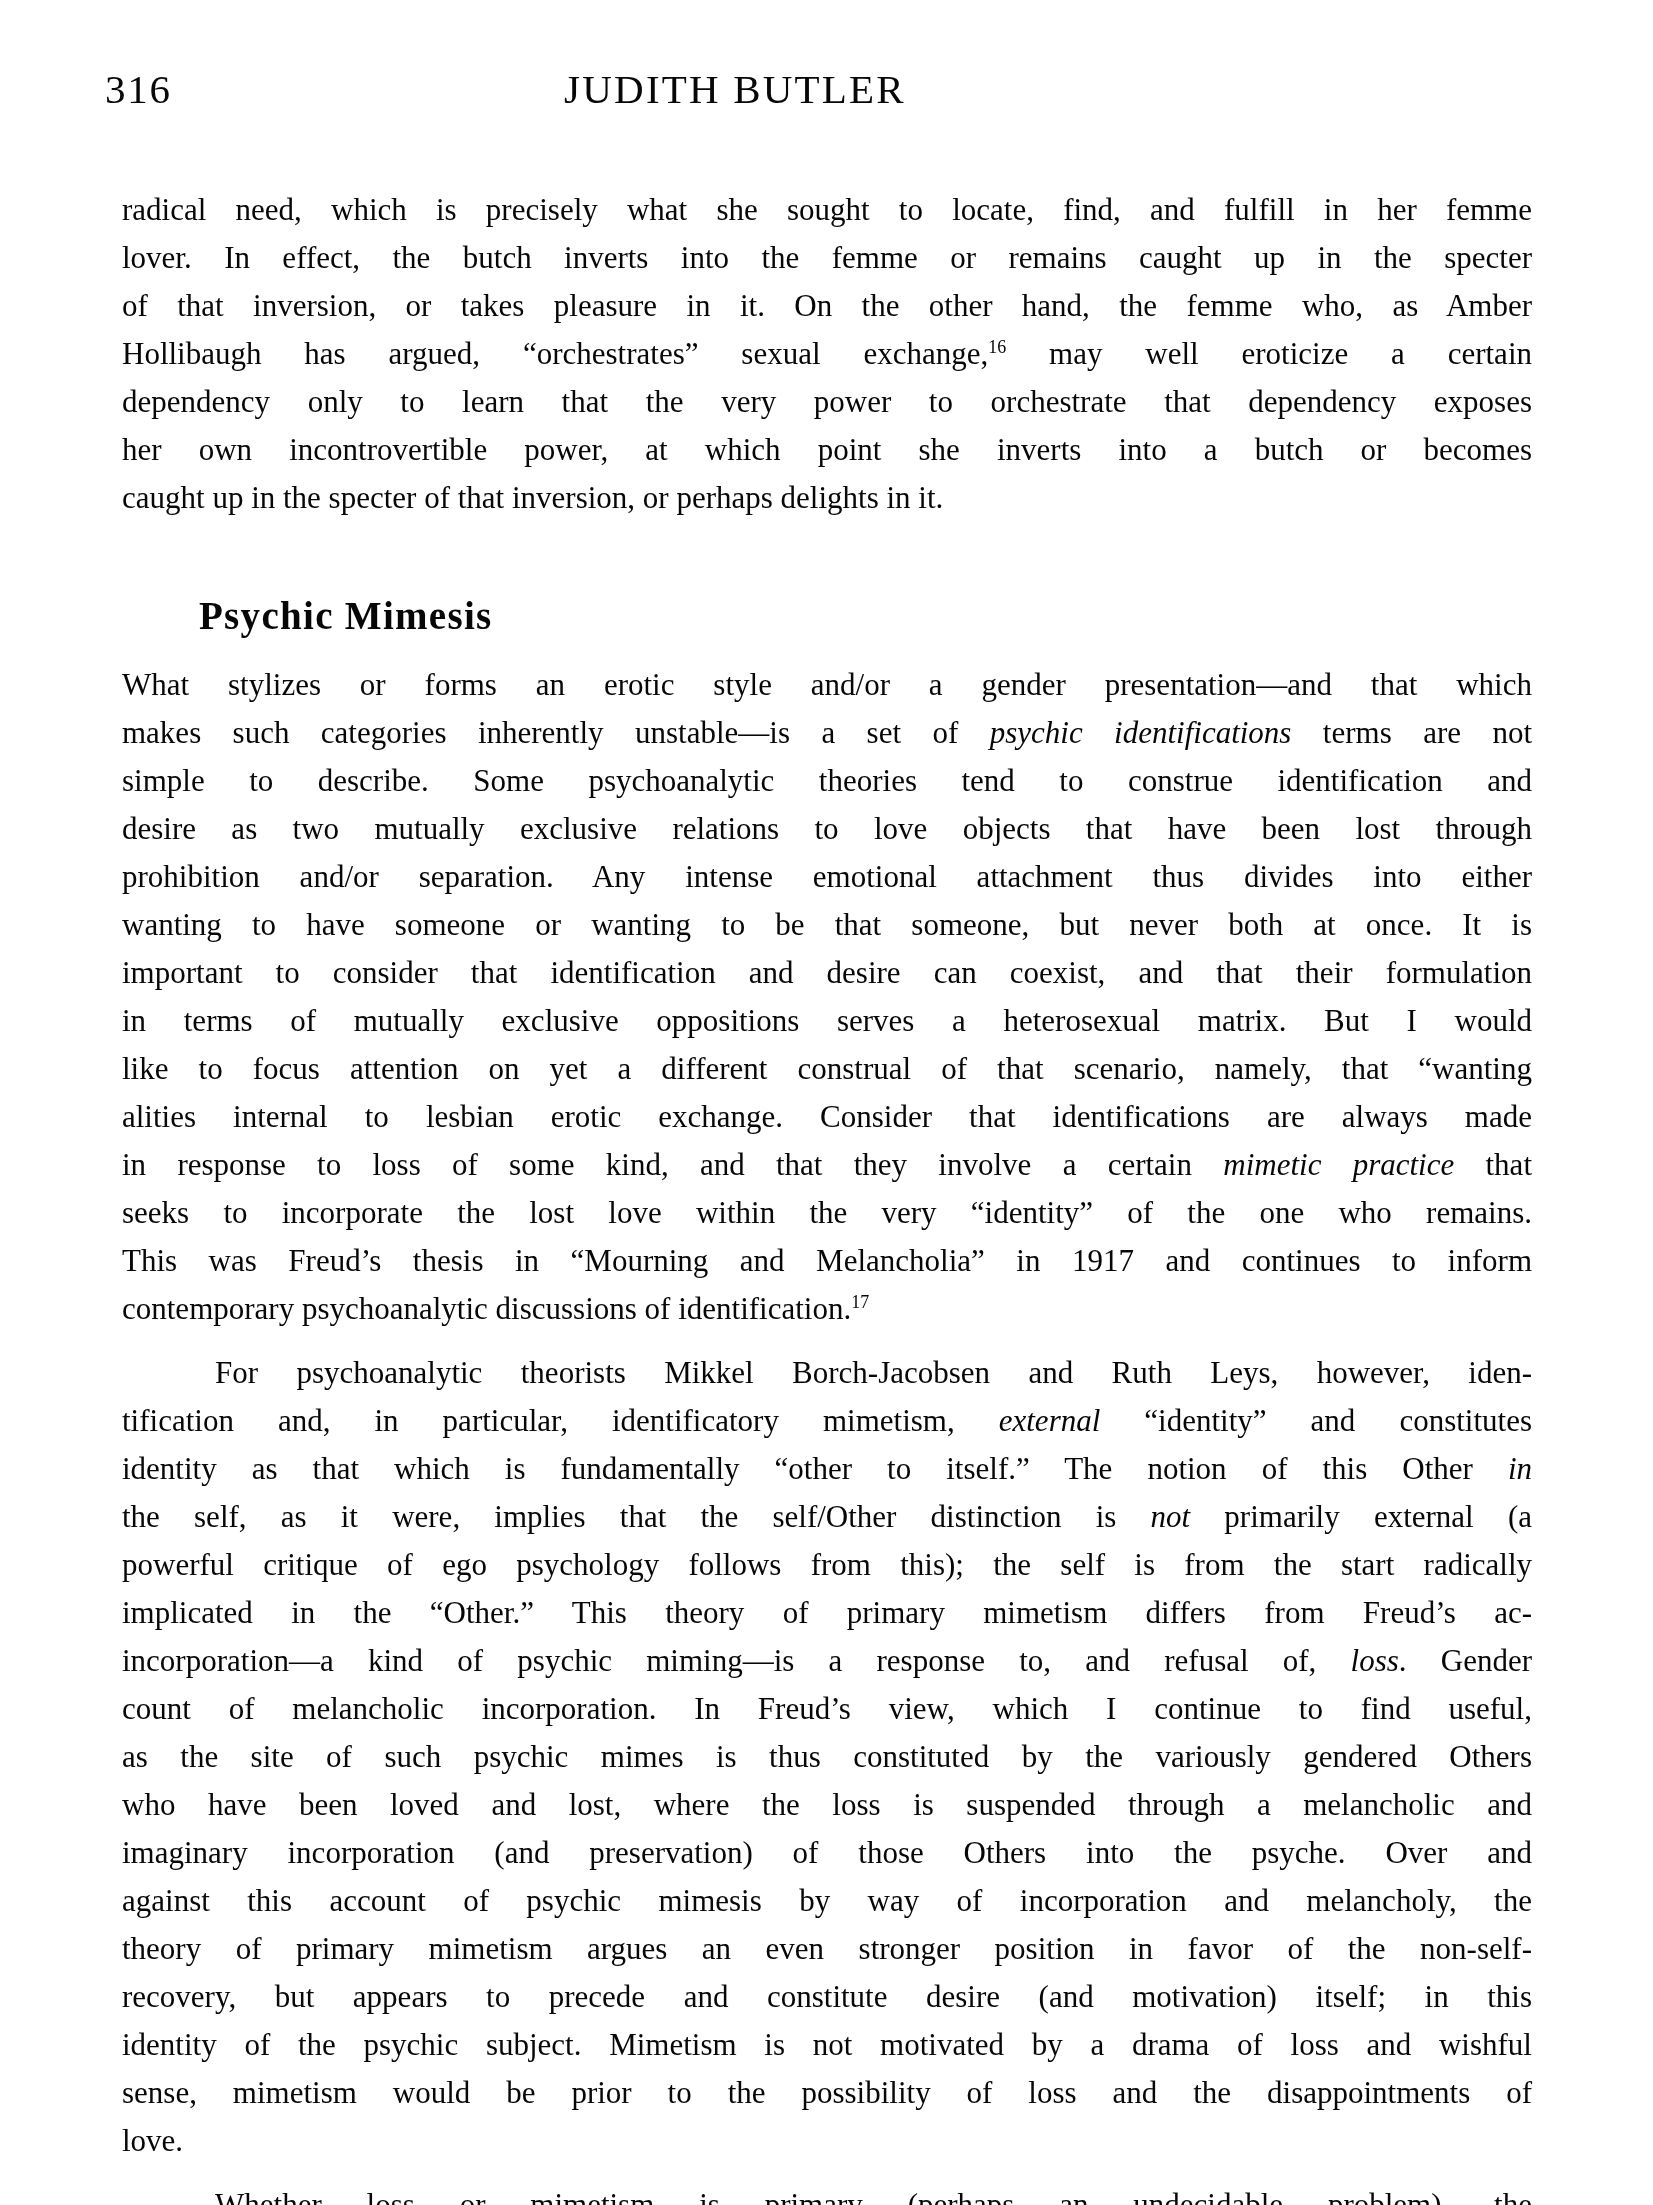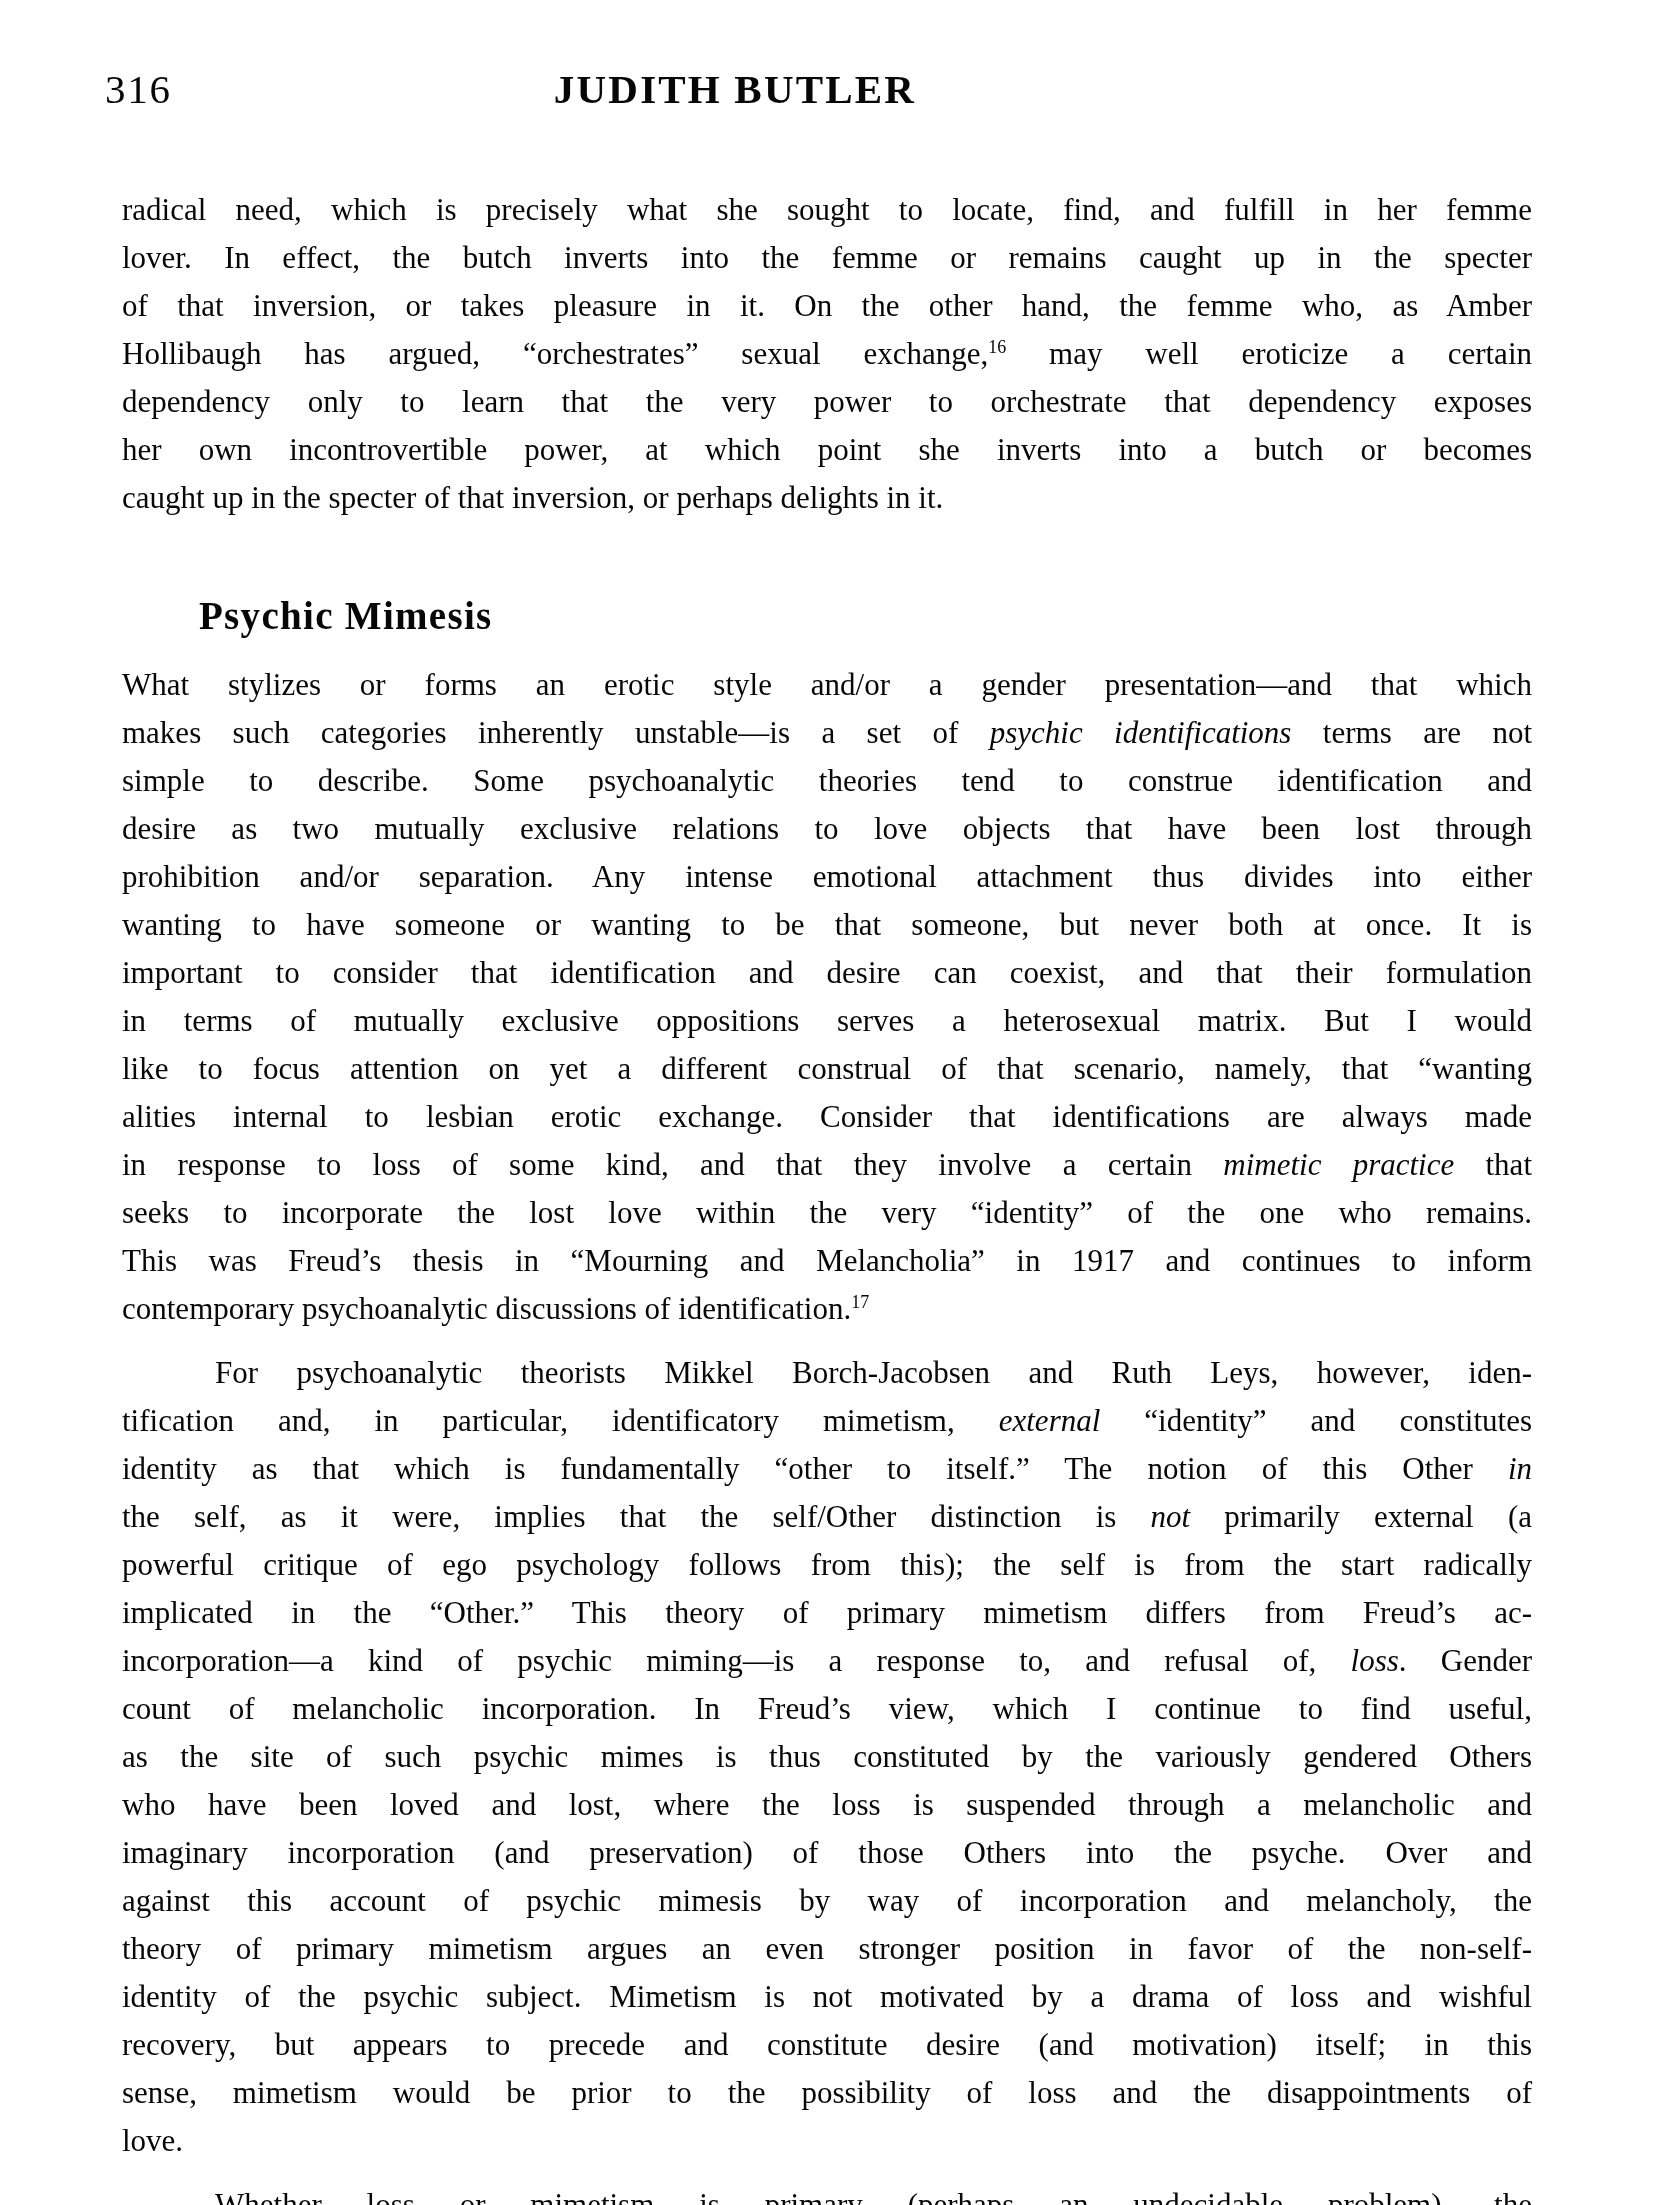--- a/index.html
+++ b/index.html
@@ -25,21 +25,20 @@
   .page-number {
     position: absolute;
     left: 105px; top: 0;
     letter-spacing: 1.8px;
   }
   .running-head {
     position: absolute;
     left: 0; right: 26px; top: 0;
     text-align: center;
     letter-spacing: 2.2px;
-    font-weight: bold;
   }
   .content {
     position: absolute;
     left: 106px; top: 170px;
     width: 1442px;
   }
   .para { margin: 16px; }
   .line {
     font-size: 31px;
     line-height: 48px;
@@ -107,22 +106,22 @@
         <div class="line"><span>the self, as it were, implies that the self/Other distinction is </span><i>not</i><span> primarily external (a</span></div>
         <div class="line"><span>powerful critique of ego psychology follows from this); the self is from the start radically</span></div>
         <div class="line"><span>implicated in the “Other.” This theory of primary mimetism differs from Freud’s ac-</span></div>
         <div class="line"><span>incorporation—a kind of psychic miming—is a response to, and refusal of, </span><i>loss</i><span>. Gender</span></div>
         <div class="line"><span>count of melancholic incorporation. In Freud’s view, which I continue to find useful,</span></div>
         <div class="line"><span>as the site of such psychic mimes is thus constituted by the variously gendered Others</span></div>
         <div class="line"><span>who have been loved and lost, where the loss is suspended through a melancholic and</span></div>
         <div class="line"><span>imaginary incorporation (and preservation) of those Others into the psyche. Over and</span></div>
         <div class="line"><span>against this account of psychic mimesis by way of incorporation and melancholy, the</span></div>
         <div class="line"><span>theory of primary mimetism argues an even stronger position in favor of the non-self-</span></div>
+        <div class="line"><span>recovery, but appears to precede and constitute desire (and motivation) itself; in this</span></div>
         <div class="line"><span>identity of the psychic subject. Mimetism is not motivated by a drama of loss and wishful</span></div>
-        <div class="line"><span>recovery, but appears to precede and constitute desire (and motivation) itself; in this</span></div>
         <div class="line"><span>sense, mimetism would be prior to the possibility of loss and the disappointments of</span></div>
         <div class="line pend"><span>love.</span></div>
       </div>
       <div class="para">
         <div class="line indent"><span>Whether loss or mimetism is primary (perhaps an undecidable problem), the</span></div>
       </div>
     </div>
 </div>
 
 

